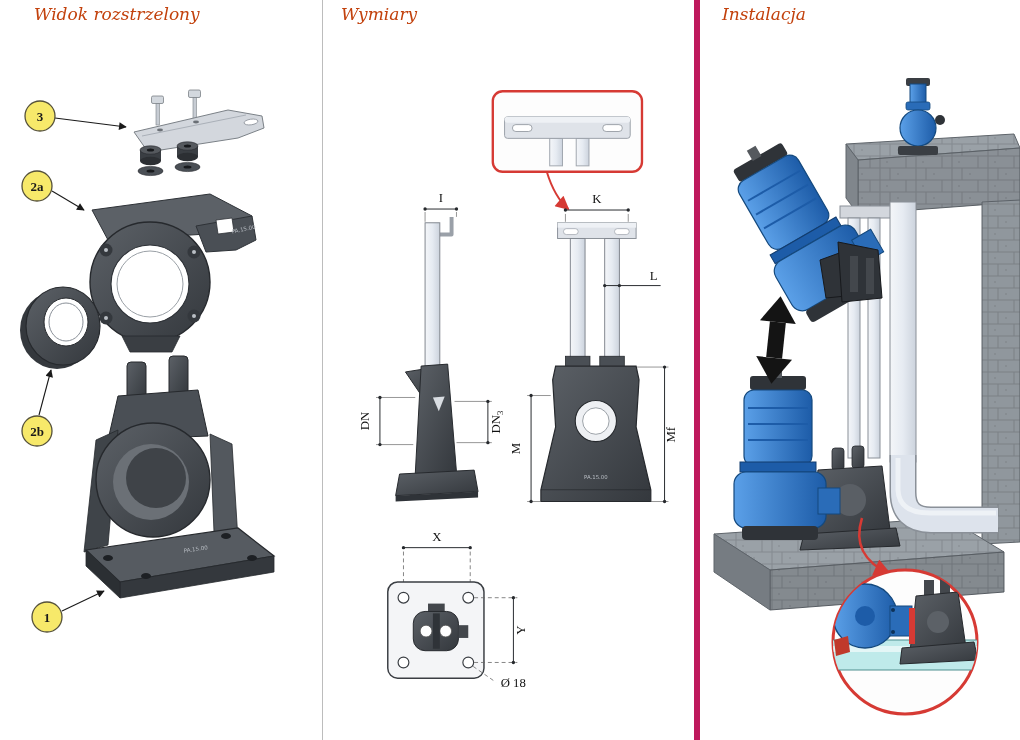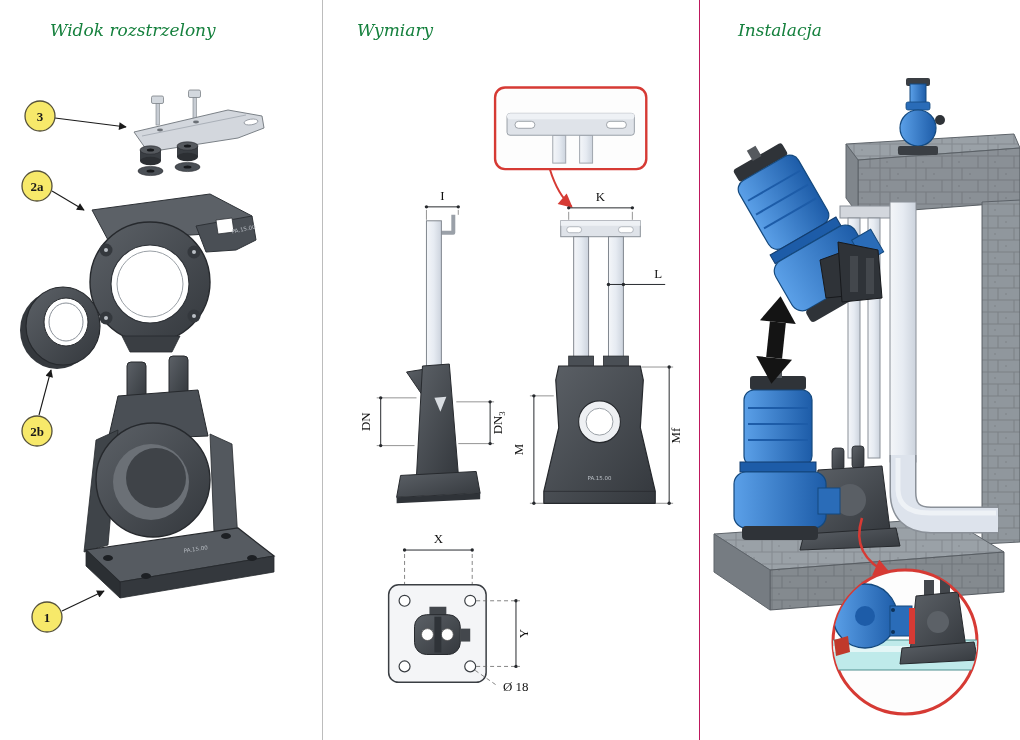--- a/index.html
+++ b/index.html
@@ -1,23 +1,23 @@
 <!DOCTYPE html>
 <html><head>
 <meta charset="utf-8">
 <style>
   html,body{margin:0;padding:0;background:#ffffff;}
   .page{position:relative;width:1020px;height:740px;background:#ffffff;display:flex;overflow:hidden;
         font-family:"Liberation Serif",serif;}
   .panel{position:relative;height:740px;box-sizing:border-box;}
   .panel-left{width:322px;}
-  .panel-mid{width:378px;border-left:1px solid #bcbcbc;border-right:1px solid #be185d;}
+  .panel-mid{width:378px;border-left:1px solid #bcbcbc;border-right:6px solid #be185d;}
   .panel-right{width:320px;text-align:right;}
-  .panel-title{position:absolute;top:4px;margin:16px;z-index:2;
-               font:italic 500 17px "DejaVu Serif",serif;color:#15803d;}
+  .panel-title{position:absolute;top:4px;margin:0;z-index:2;
+               font:italic 500 17px "DejaVu Serif",serif;color:#c2410c;}
   .panel-left .panel-title{left:34px;}
   .panel-mid .panel-title{left:18px;}
   .panel-right .panel-title{left:22px;}
   svg.art{position:absolute;left:0;top:0;width:100%;height:100%;}
   .dim{font:13px "Liberation Serif",serif;fill:#111;}
   .callout-num{font:bold 13px "Liberation Serif",serif;fill:#1a1a1a;}
   .marking{font:5.5px "DejaVu Sans",sans-serif;fill:#b9bec4;}
   .dimline{stroke:#26292d;stroke-width:1;}
   .extline{stroke:#666;stroke-width:0.7;}
   .dashline{stroke:#666;stroke-width:0.8;stroke-dasharray:4 3;fill:none;}

